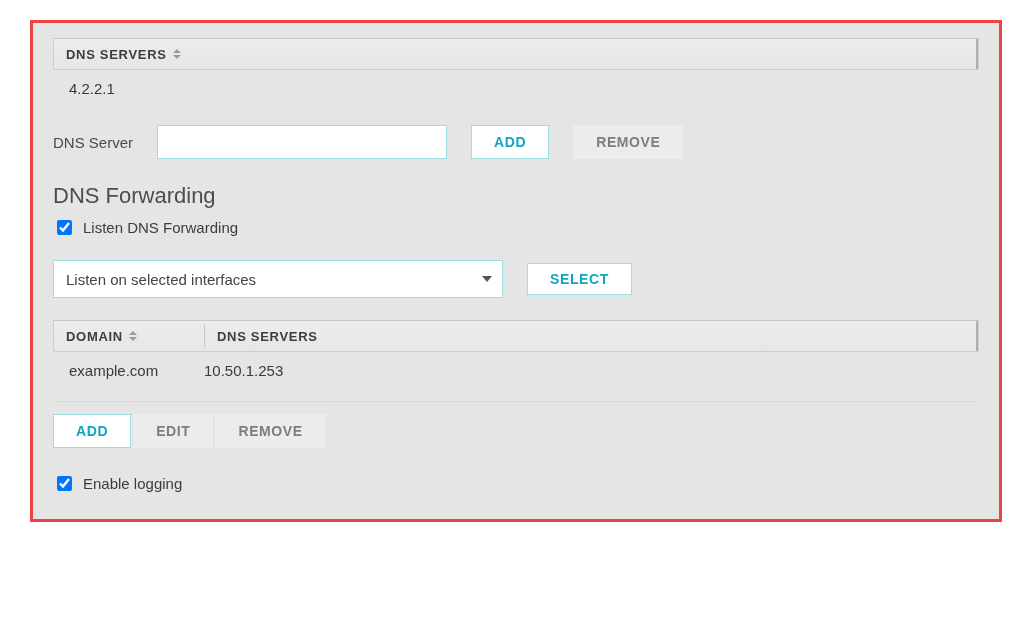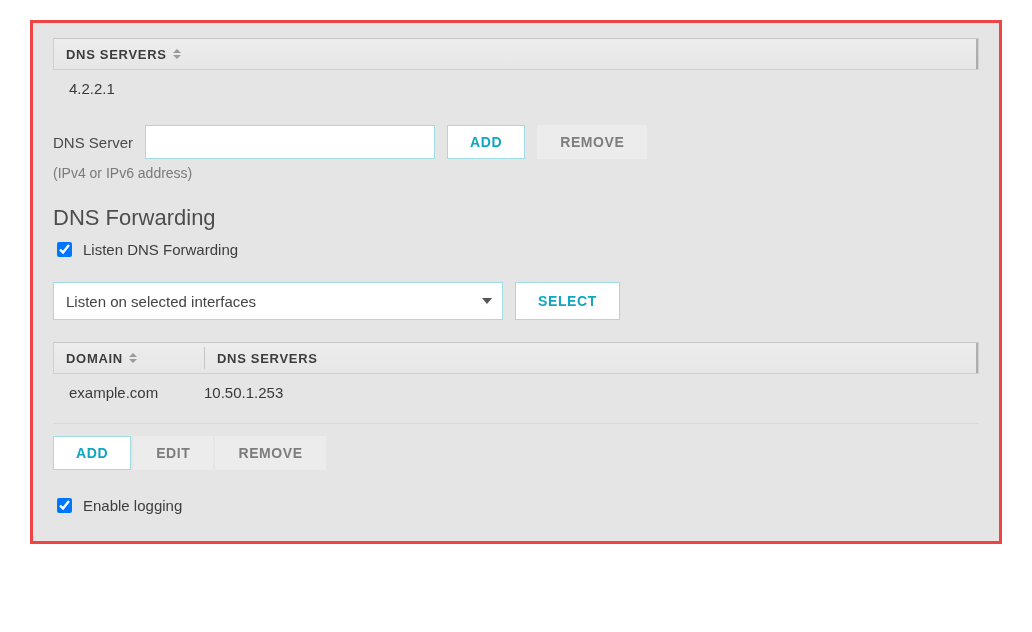--- a/index.html
+++ b/index.html
@@ -60,21 +60,21 @@
   .row-data {
     padding:10px 12px 16px 16px;
     font-size:15px;
     color:#3a3a3a;
     display:flex;
   }
   .col-domain { width:135px; }
   .col-servers { }
 
   
-  .form-row { display:flex; align-items:center; gap:12px; margin-top:10px;}
+  .form-row { display:flex; align-items:center; gap:24px; margin-top:10px;}
   .field-label { font-size:15px; color:#4a4a4a; }
   input.text {
     height:34px;
     border:1px solid #9fdce4;
     outline:none;
     padding:0 8px;
     font-size:15px;
     width:290px;
     background:#fff;
   }
@@ -158,34 +158,33 @@
   <div class="row-data">
     <span>4.2.2.1</span>
   </div>
 
   <div class="form-row" style="margin-top:12px;">
     <span class="field-label">DNS Server</span>
     <input type="text" class="text" placeholder="" style="">
     <button class="btn btn-teal">ADD</button>
     <button class="btn btn-gray">REMOVE</button>
   </div>
-  <div class="help-text">(IPv4 or IPv6 address)</div>
 
   <h2 class="section-title">DNS Forwarding</h2>
   <label class="chk">
     <input type="checkbox" checked="" style="">
     <span>Listen DNS Forwarding</span>
   </label>
 
   <div class="form-row spaced-block">
     <div class="select-wrap">
       <span>Listen on selected interfaces</span>
       <span class="caret"></span>
     </div>
-    <button class="btn btn-teal" style="height:38px;min-width:94px;">SELECT</button>
+    <button class="btn btn-teal" style="height:32px;min-width:94px;">SELECT</button>
   </div>
 
   <div class="bar-wrap spaced-block">
     <div class="bar-header" style="width:150px;">
       <span>DOMAIN</span>
       <span class="sort-icon">
         <span class="tri up"></span>
           <span class="tri down"></span>
       </span>
     </div>

